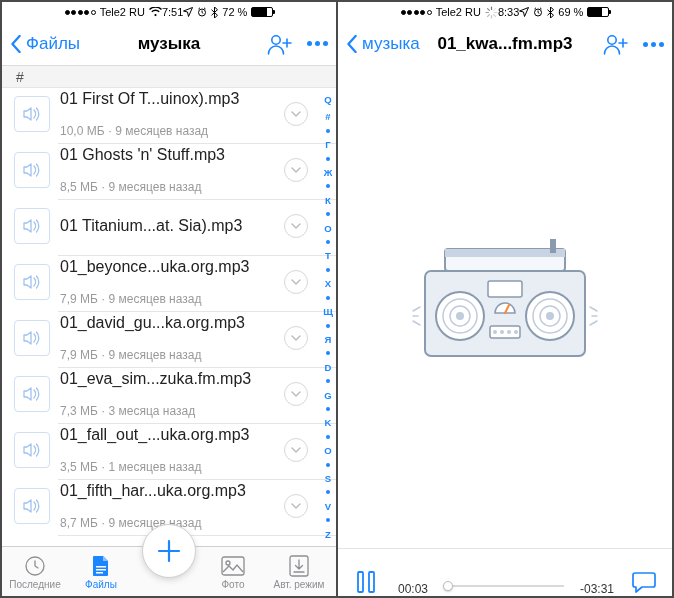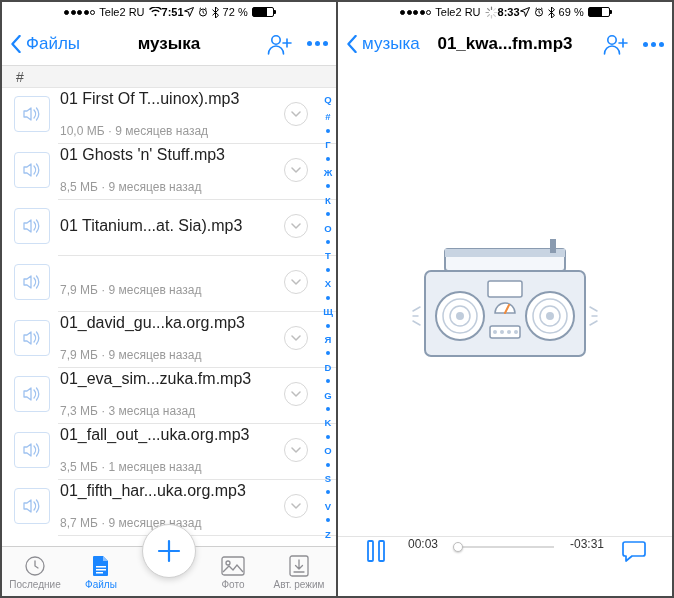--- a/index.html
+++ b/index.html
@@ -41,21 +41,21 @@
   .idot{width:4px;height:4px;border-radius:50%;background:#1b86ff}
   
   .tabbar{position:absolute;left:0;right:0;bottom:0;height:50px;border-top:1px solid #cfcfcf;background:#fafafa;display:flex;justify-content:flex-start;align-items:center}
   .tab{display:flex;flex-direction:column;align-items:center;gap:1px;color:#8e8e93;font-size:10px;width:66px}
   .tab.active{color:#1b86ff}
   .tabicon{width:24px;height:24px;display:flex;align-items:center;justify-content:center}
   .fab{position:absolute;left:50%;bottom:18px;transform:translateX(-50%);width:54px;height:54px;border-radius:50%;background:#fff;border:1px solid #d0d0d0;box-shadow:0 2px 6px rgba(0,0,0,0.15);display:flex;align-items:center;justify-content:center;color:#1b86ff;font-size:34px;font-weight:300}
   
   .player-body{position:absolute;top:64px;bottom:60px;left:0;right:0;display:flex;align-items:center;justify-content:center}
   .boombox svg{display:block}
-  .player-bar{position:absolute;left:0;right:0;bottom:0;height:60px;border-top:1px solid #e3e3e3;display:flex;align-items:flex-start;padding:0 24px;gap:12px}
+  .player-bar{position:absolute;left:0;right:0;bottom:0;height:48px;border-top:1px solid #e3e3e3;display:flex;align-items:flex-end;padding:0 14px;gap:12px}
   .pp{width:28px;height:28px;display:flex;align-items:center;justify-content:center}
   .time{font-size:12px;color:#333;width:42px;text-align:center}
   .track{flex:1;height:20px;position:relative;display:flex;align-items:center}
   .trackline{height:2px;width:100%;background:#d9d9d9;position:relative}
   .trackfill{height:2px;background:#1b86ff;position:absolute;left:0;top:0}
   .thumb{width:10px;height:10px;border-radius:50%;background:#fff;border:1px solid #bdbdbd;box-shadow:0 1px 2px rgba(0,0,0,0.2);position:absolute;top:50%;transform:translate(-50%,-50%)}
   .chatbtn{width:28px;height:28px;display:flex;align-items:center;justify-content:center}
 </style>
 </head>
 <body>
@@ -71,21 +71,21 @@
             <span class="dot fill"></span>
             <span class="dot fill"></span>
             <span class="dot fill"></span>
             <span class="dot"></span>
         </span>
         <span>Tele2 RU</span>
         <svg width="13" height="10" viewBox="0 0 13 10">
             <path d="M6.5 9.2a1.1 1.1 0 100-2.2 1.1 1.1 0 000 2.2zM3.3 5.3a4.6 4.6 0 016.4 0l1-1a6 6 0 00-8.4 0l1 1zM1 3a8 8 0 0111 0l1-1a9.4 9.4 0 00-13 0l1 1z" fill="#000"></path>
           </svg>
       </div>
-      <span style="font-weight:700">7:51</span>
+      <span style="font-weight:400">7:51</span>
       <div class="right">
         <svg width="10" height="10" viewBox="0 0 10 10">
             <path d="M9.5.5L.5 4l4 1 1 4.5L9.5.5z" fill="none" stroke="#000" stroke-width="1"></path>
           </svg>
         <svg width="10" height="10" viewBox="0 0 10 10">
             <circle cx="5" cy="5.5" r="3.5" fill="none" stroke="#000" stroke-width="1"></circle>
             <path d="M5 3.5v2l1.3 1M1.5 2L3 .8M8.5 2L7 .8" stroke="#000" stroke-width="1" fill="none"></path>
           </svg>
         <svg width="7" height="11" viewBox="0 0 7 11">
             <path d="M3.5 0v11M3.5 0l3 2.7-6 5.6M3.5 11l3-2.7-6-5.6" stroke="#000" stroke-width="1" fill="none"></path>
@@ -173,20 +173,21 @@
           </div>
         </div>
         <div class="row">
           <div class="ficon">
             <svg width="18" height="14" viewBox="0 0 18 14">
               <path d="M1 4h3l4-3v12l-4-3H1z" fill="none" stroke="#9fc2f0" stroke-width="1.3" stroke-linejoin="round"></path>
               <path d="M11 3a6 6 0 010 8M13.5 1a9 9 0 010 12" stroke="#9fc2f0" stroke-width="1.3" fill="none" stroke-linecap="round"></path>
             </svg>
           </div>
           <div class="ftext">
+            <div class="fname">01_beyonce...uka.org.mp3</div>
             <div class="fmeta">7,9 МБ · 9 месяцев назад</div>
           </div>
           <div class="rmore">
             <svg viewBox="0 0 10 10">
               <path d="M1 3l4 4 4-4" stroke="#bdbdbd" stroke-width="1.5" fill="none" stroke-linecap="round" stroke-linejoin="round"></path>
             </svg>
           </div>
         </div>
         <div class="row">
           <div class="ficon">
@@ -366,21 +367,21 @@
               <path d="M6.5 9.5V12" opacity=".4"></path>
               <path d="M1 6.5h2.5" opacity=".7"></path>
               <path d="M9.5 6.5H12" opacity=".3"></path>
               <path d="M2.6 2.6l1.8 1.8" opacity=".85"></path>
               <path d="M8.6 8.6l1.8 1.8" opacity=".35"></path>
               <path d="M10.4 2.6L8.6 4.4" opacity=".2"></path>
               <path d="M4.4 8.6l-1.8 1.8" opacity=".55"></path>
             </g>
           </svg>
       </div>
-      <span style="font-weight:700">8:33</span>
+      <span style="font-weight:400">8:33</span>
       <div class="right">
         <svg width="10" height="10" viewBox="0 0 10 10">
             <path d="M9.5.5L.5 4l4 1 1 4.5L9.5.5z" fill="none" stroke="#000" stroke-width="1"></path>
           </svg>
         <svg width="10" height="10" viewBox="0 0 10 10">
             <circle cx="5" cy="5.5" r="3.5" fill="none" stroke="#000" stroke-width="1"></circle>
             <path d="M5 3.5v2l1.3 1M1.5 2L3 .8M8.5 2L7 .8" stroke="#000" stroke-width="1" fill="none"></path>
           </svg>
         <svg width="7" height="11" viewBox="0 0 7 11">
             <path d="M3.5 0v11M3.5 0l3 2.7-6 5.6M3.5 11l3-2.7-6-5.6" stroke="#000" stroke-width="1" fill="none"></path>

